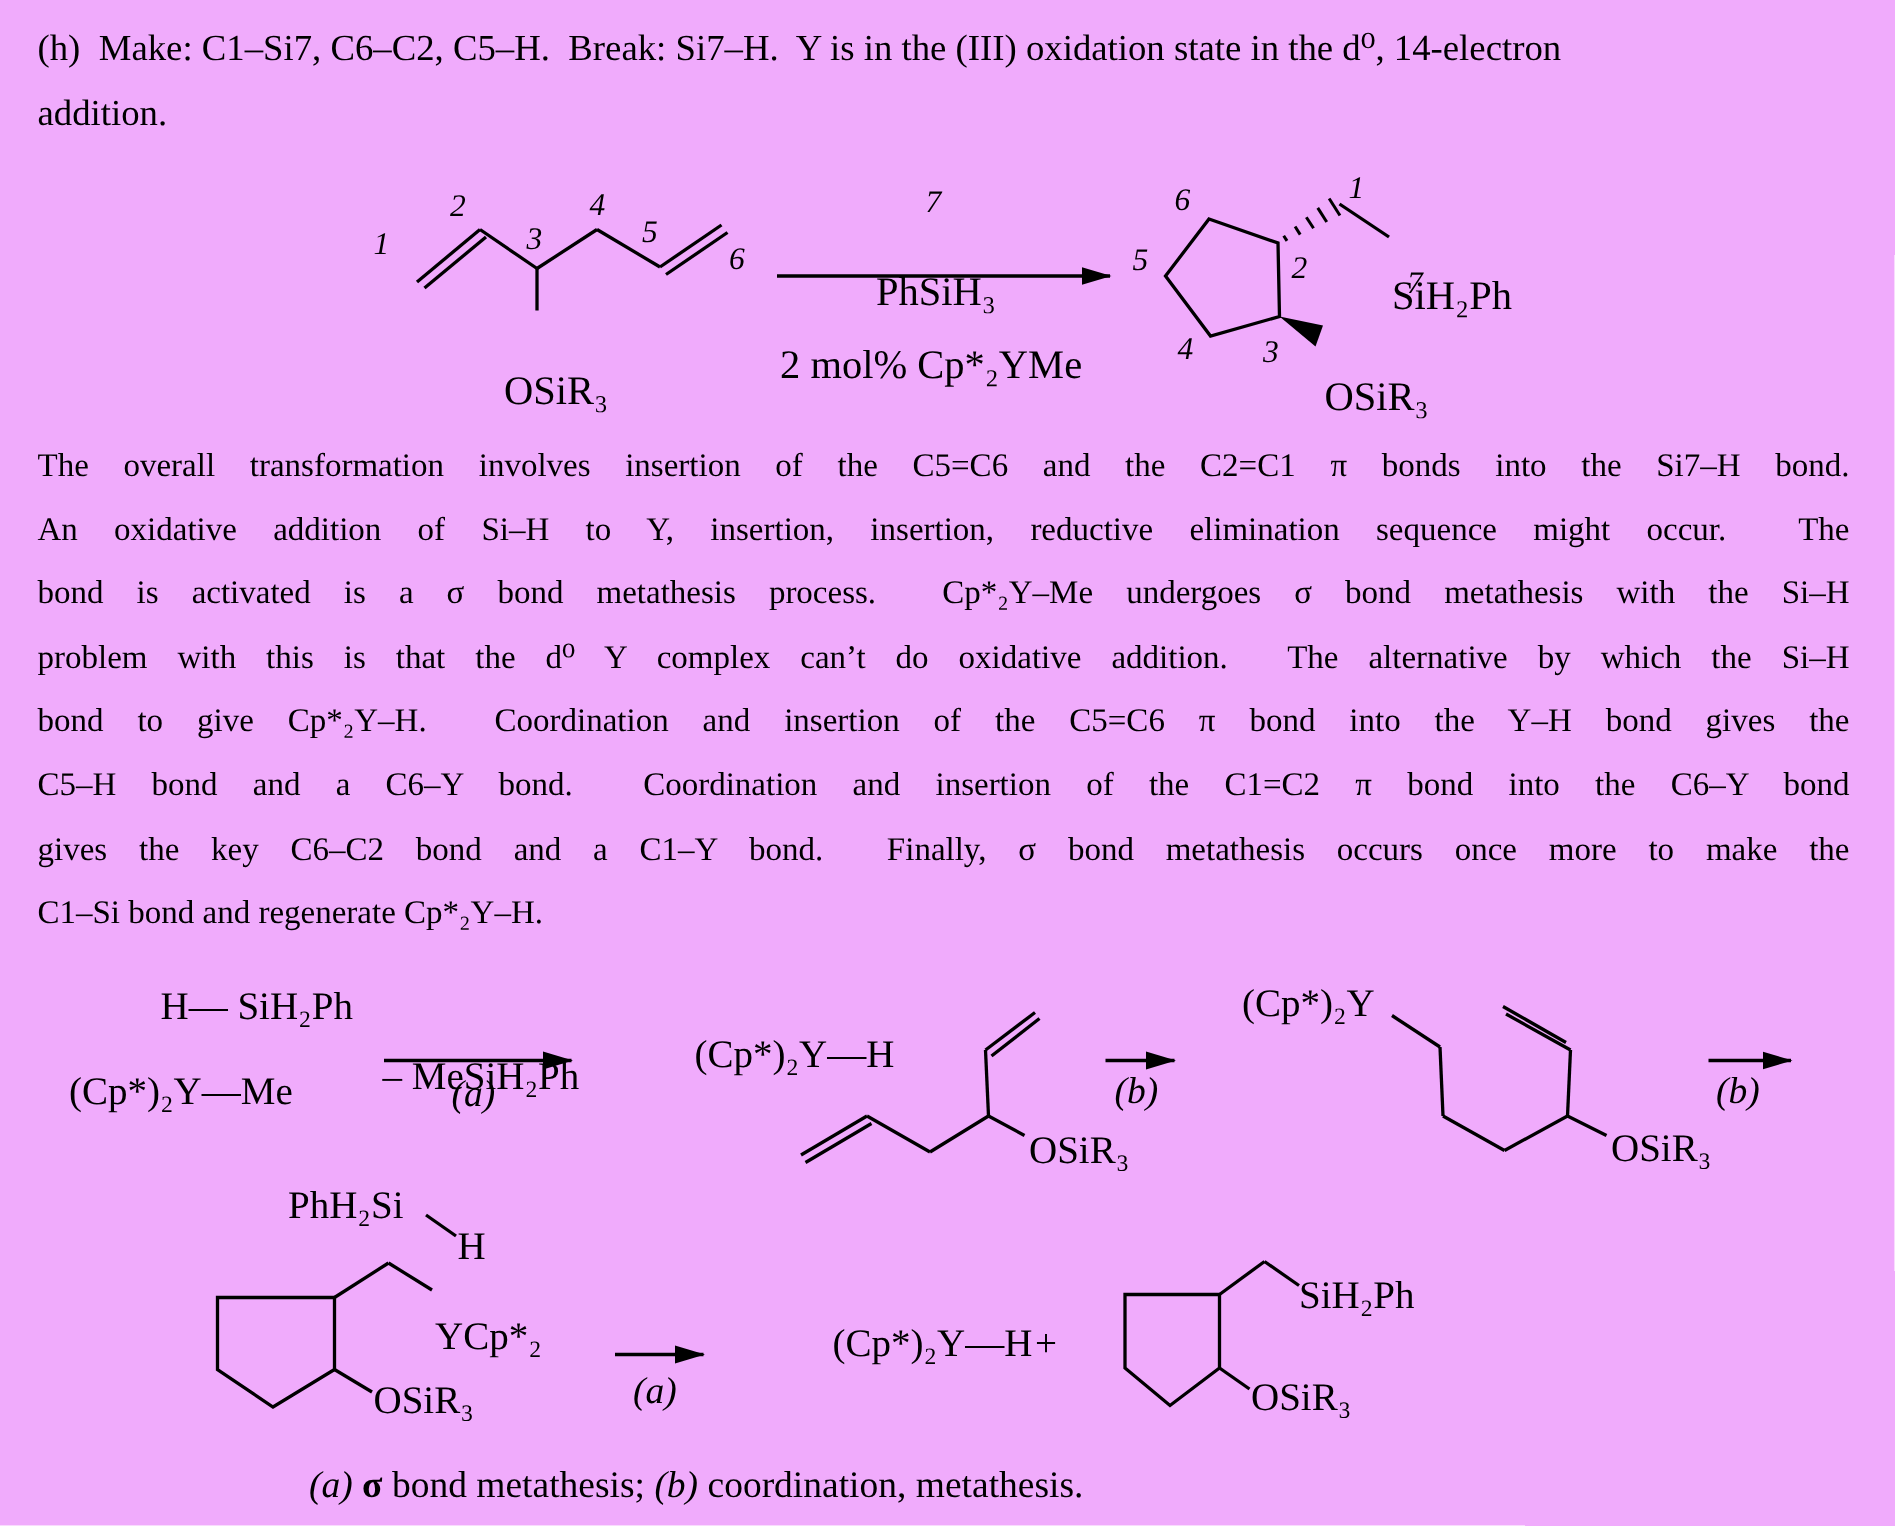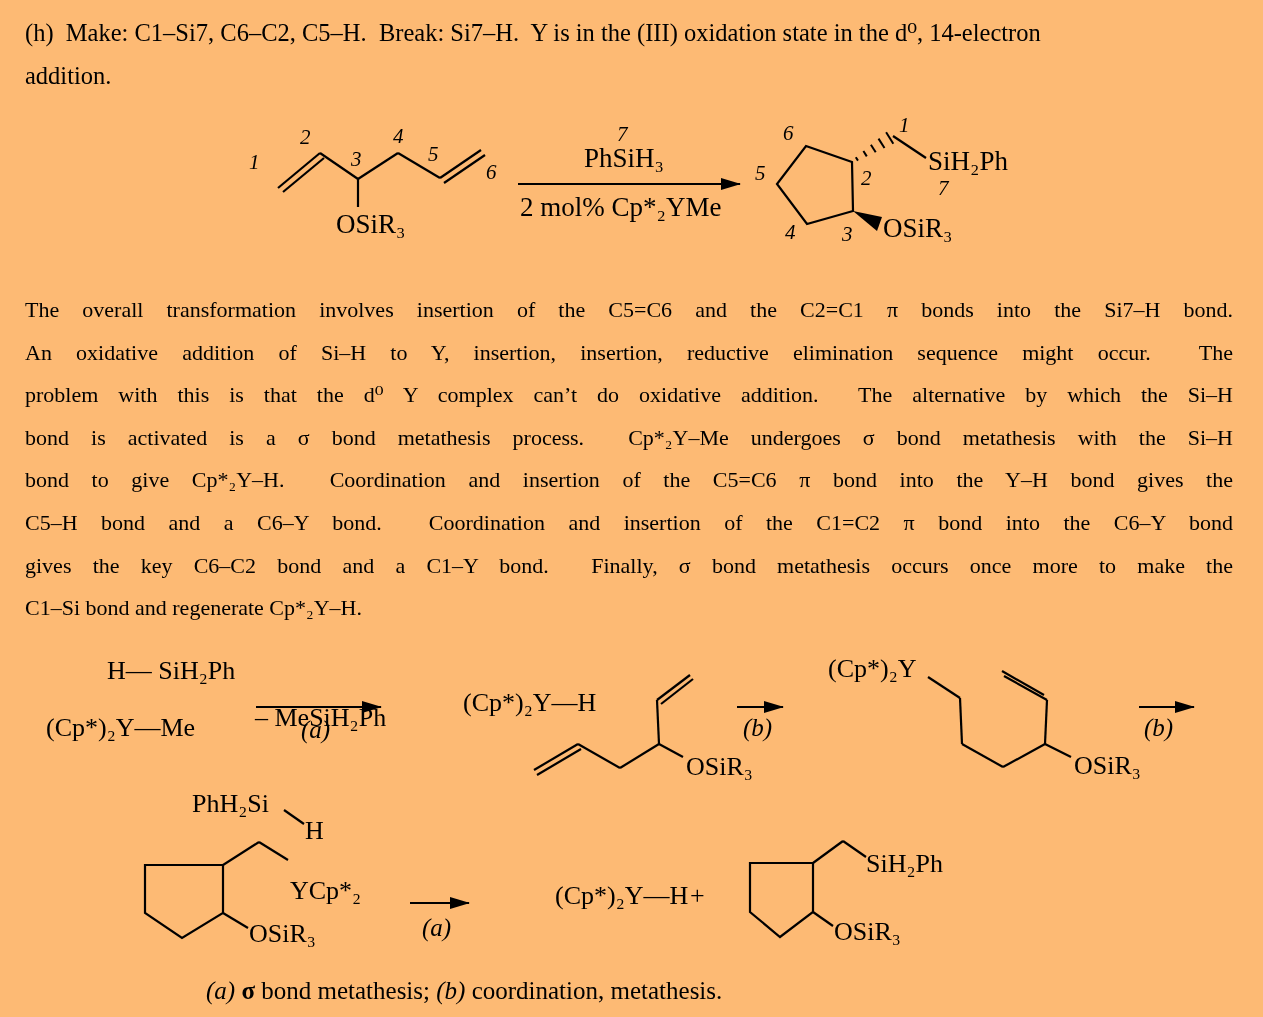--- a/index.html
+++ b/index.html
@@ -1,25 +1,25 @@
 <!DOCTYPE html>
 <html><head>
 <meta charset="utf-8">
 <style>
   html,body{margin:0;padding:0;background:#ffffff;}
-  .page{position:relative;width:1263px;height:1017px;background:#fdba74;color:#000;
+  .page{position:relative;width:1263px;height:1017px;background:#f0abfc;color:#000;
         font-family:"Liberation Serif","DejaVu Serif",serif;overflow:hidden;}
   svg.overlay{position:absolute;left:0;top:0;}
   .hdr{position:absolute;left:25px;top:11px;width:1215px;font-size:24.5px;line-height:43px;}
   .para{position:absolute;left:25px;top:289px;width:1208px;font-size:22px;line-height:42.6px;}
   .pline{text-align:justify;text-align-last:justify;}
   .pline.last{text-align:left;text-align-last:left;}
   .lbl{position:absolute;white-space:pre;color:#000;}
   .s26{font-size:26px;}
-  .s27{font-size:27px;}
+  .s27{font-size:27px;margin-top:36px;}
   .n21{font-size:21px;font-style:italic;}
   .a25{font-size:25px;font-style:italic;}
   .cap{position:absolute;left:206px;top:977px;font-size:25px;white-space:pre;}
   .cap .it{font-style:italic;}
   .cap .bd{font-weight:bold;}
 </style>
 </head>
 <body>
 
 <div class="page">
@@ -132,22 +132,22 @@
   <span class="lbl n21" style="left:785px;top:220px;">4</span>
   <span class="lbl n21" style="left:755px;top:161px;">5</span>
   <span class="lbl n21" style="left:783px;top:121px;">6</span>
   <span class="lbl s27" style="left:928px;top:146px;">SiH₂Ph</span>
   <span class="lbl n21" style="left:938px;top:176px;">7</span>
   <span class="lbl s27" style="left:883px;top:213px;">OSiR₃</span>
 
   <div class="para">
     <div class="pline">The overall transformation involves insertion of the C5=C6 and the C2=C1 π bonds into the Si7–H bond.</div>
     <div class="pline">An oxidative addition of Si–H to Y, insertion, insertion, reductive elimination sequence might occur.&nbsp; The</div>
+    <div class="pline">bond is activated is a σ bond metathesis process.&nbsp; Cp*₂Y–Me undergoes σ bond metathesis with the Si–H</div>
     <div class="pline">problem with this is that the d⁰ Y complex can’t do oxidative addition.&nbsp; The alternative by which the Si–H</div>
-    <div class="pline">bond is activated is a σ bond metathesis process.&nbsp; Cp*₂Y–Me undergoes σ bond metathesis with the Si–H</div>
     <div class="pline">bond to give Cp*₂Y–H.&nbsp; Coordination and insertion of the C5=C6 π bond into the Y–H bond gives the</div>
     <div class="pline">C5–H bond and a C6–Y bond.&nbsp; Coordination and insertion of the C1=C2 π bond into the C6–Y bond</div>
     <div class="pline">gives the key C6–C2 bond and a C1–Y bond.&nbsp; Finally, σ bond metathesis occurs once more to make the</div>
     <div class="pline last">C1–Si bond and regenerate Cp*₂Y–H.</div>
   </div>
 
   <span class="lbl s26" style="left:107px;top:656px;">H— SiH₂Ph</span>
   <span class="lbl s26" style="left:46px;top:713px;">(Cp*)₂Y—Me</span>
   <span class="lbl s26" style="left:255px;top:703px;">– MeSiH₂Ph</span>
   <span class="lbl a25" style="left:301px;top:716px;">(a)</span>

